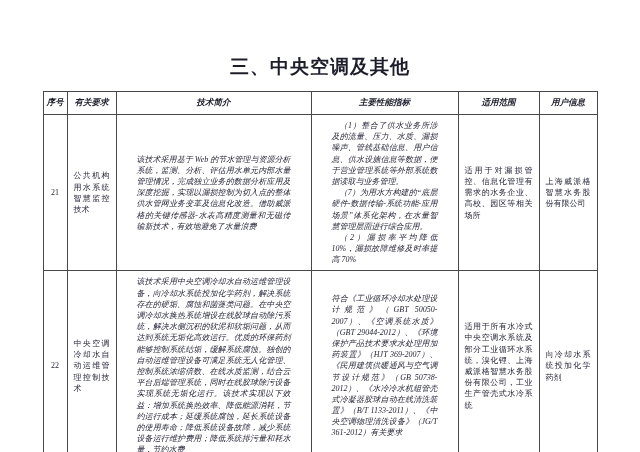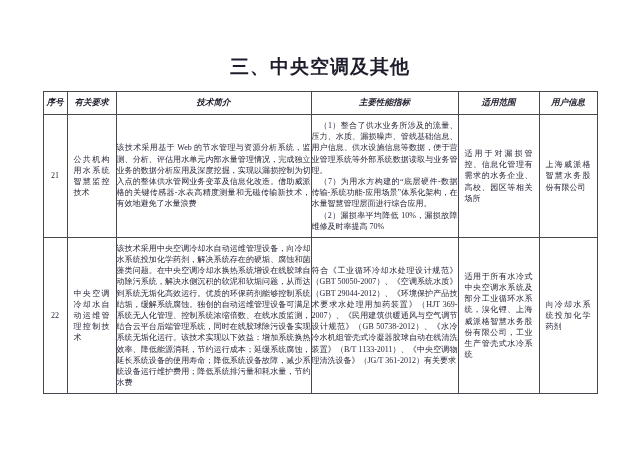--- a/index.html
+++ b/index.html
@@ -63,21 +63,22 @@
     margin-left: 32px;
   }
   td.cell-name, td.cell-scope, td.cell-holder {
     text-align: justify;
     text-justify: inter-ideograph;
     padding: 4px 6px;
   }
   td.cell-intro, td.cell-perf {
     text-align: justify;
     text-justify: inter-ideograph;
-    padding: 5px 0;
+    padding: 5px 20px;
+    font-style: italic;
   }
   td.cell-intro p, td.cell-perf p {
     margin: 0;
   }
   td.cell-perf p.indent {
     text-indent: 1em;
   }
   tr.row-21 { height: 106px; }
   tr.row-22 { height: 156px; }
 

